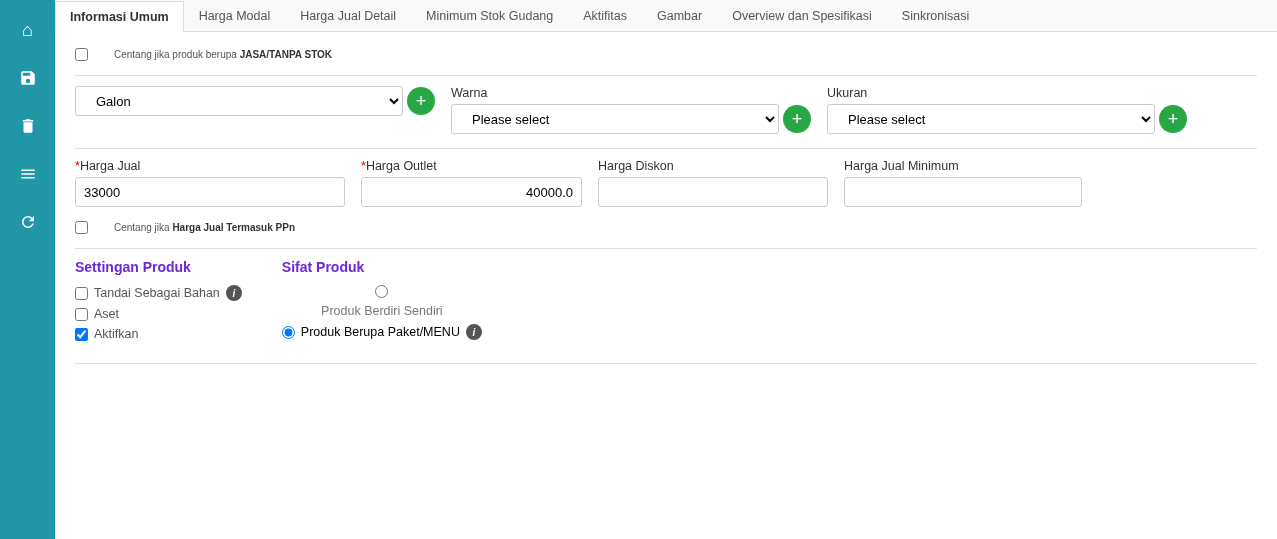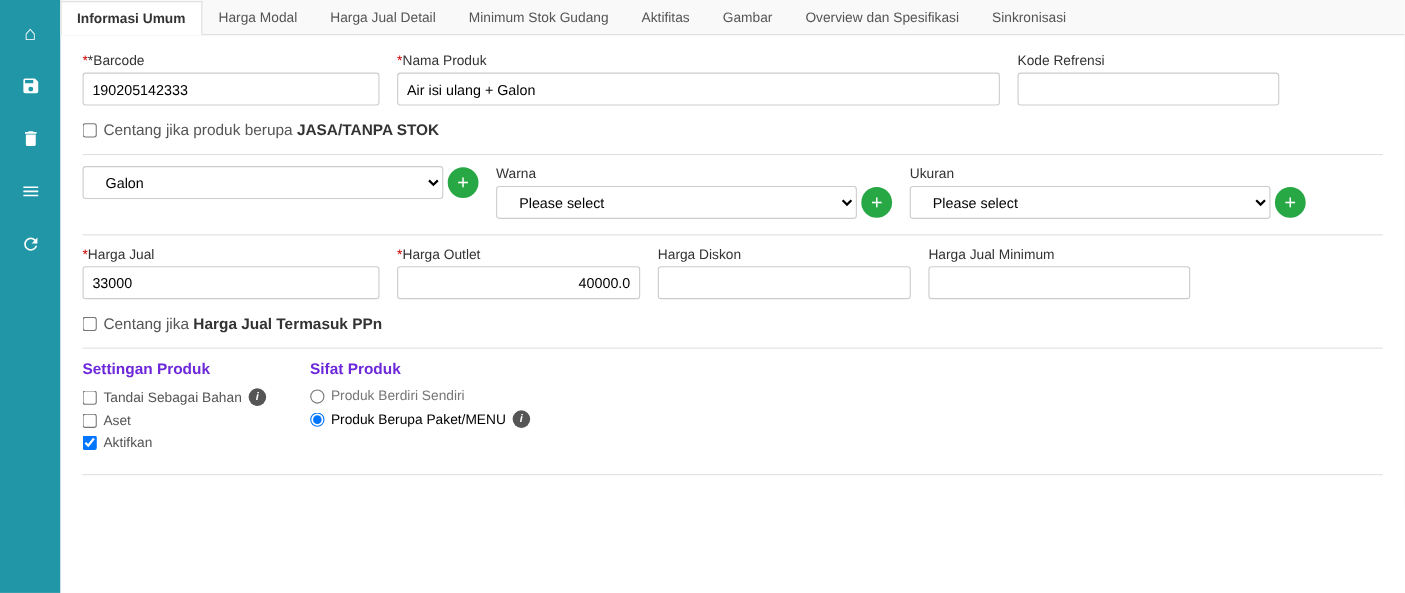--- a/index.html
+++ b/index.html
@@ -138,22 +138,23 @@
     }
 
     
     .checkbox-row {
       display: flex;
       align-items: center;
       gap: 6px;
       margin-bottom: 14px;
     }
     .checkbox-row label {
-      font-size: 14px;
+      font-size: 10px;
       color: #555;
+      margin-left: 20px;
     }
     .checkbox-row label strong {
       color: #333;
     }
 
     
     .divider {
       border: none;
       border-top: 1px solid #e0e0e0;
       margin: 10px 0;
@@ -183,21 +184,21 @@
     }
 
     .settings-block .radio-item {
       display: flex;
       align-items: center;
       gap: 6px;
       margin-bottom: 6px;
       font-size: 12.5px;
     }
     .radio-item.selected { color: #1a8fcf; }
-    .radio-item:not(.selected) { color: #777; }
+    .radio-item:not(.selected) { color: #777; flex-direction: column; }
 
     .info-icon {
       display: inline-flex;
       align-items: center;
       justify-content: center;
       width: 16px;
       height: 16px;
       background: #555;
       color: white;
       border-radius: 50%;
@@ -266,34 +267,20 @@
     <div class="tab">Harga Jual Detail</div>
     <div class="tab">Minimum Stok Gudang</div>
     <div class="tab">Aktifitas</div>
     <div class="tab">Gambar</div>
     <div class="tab">Overview dan Spesifikasi</div>
     <div class="tab">Sinkronisasi</div>
   </div>
 
   <div class="form-content">
 
-    <div class="form-row">
-      <div class="form-group">
-        <label><span class="required">*</span><span style="margin-left:0">*Barcode</span></label>
-        <input type="text" class="w-barcode" value="190205142333" style="">
-      </div>
-      <div class="form-group">
-        <label><span class="required">*</span>Nama Produk</label>
-        <input type="text" class="w-nama" value="Air isi ulang + Galon" style="">
-      </div>
-      <div class="form-group">
-        <label>Kode Refrensi</label>
-        <input type="text" class="w-kode" value="" style="">
-      </div>
-    </div>
 
     <div class="checkbox-row">
       <input type="checkbox" id="chk-jasa" style="">
       <label for="chk-jasa">
         Centang jika produk berupa <strong>JASA/TANPA STOK</strong>
       </label>
     </div>
 
     <hr class="divider">
 

